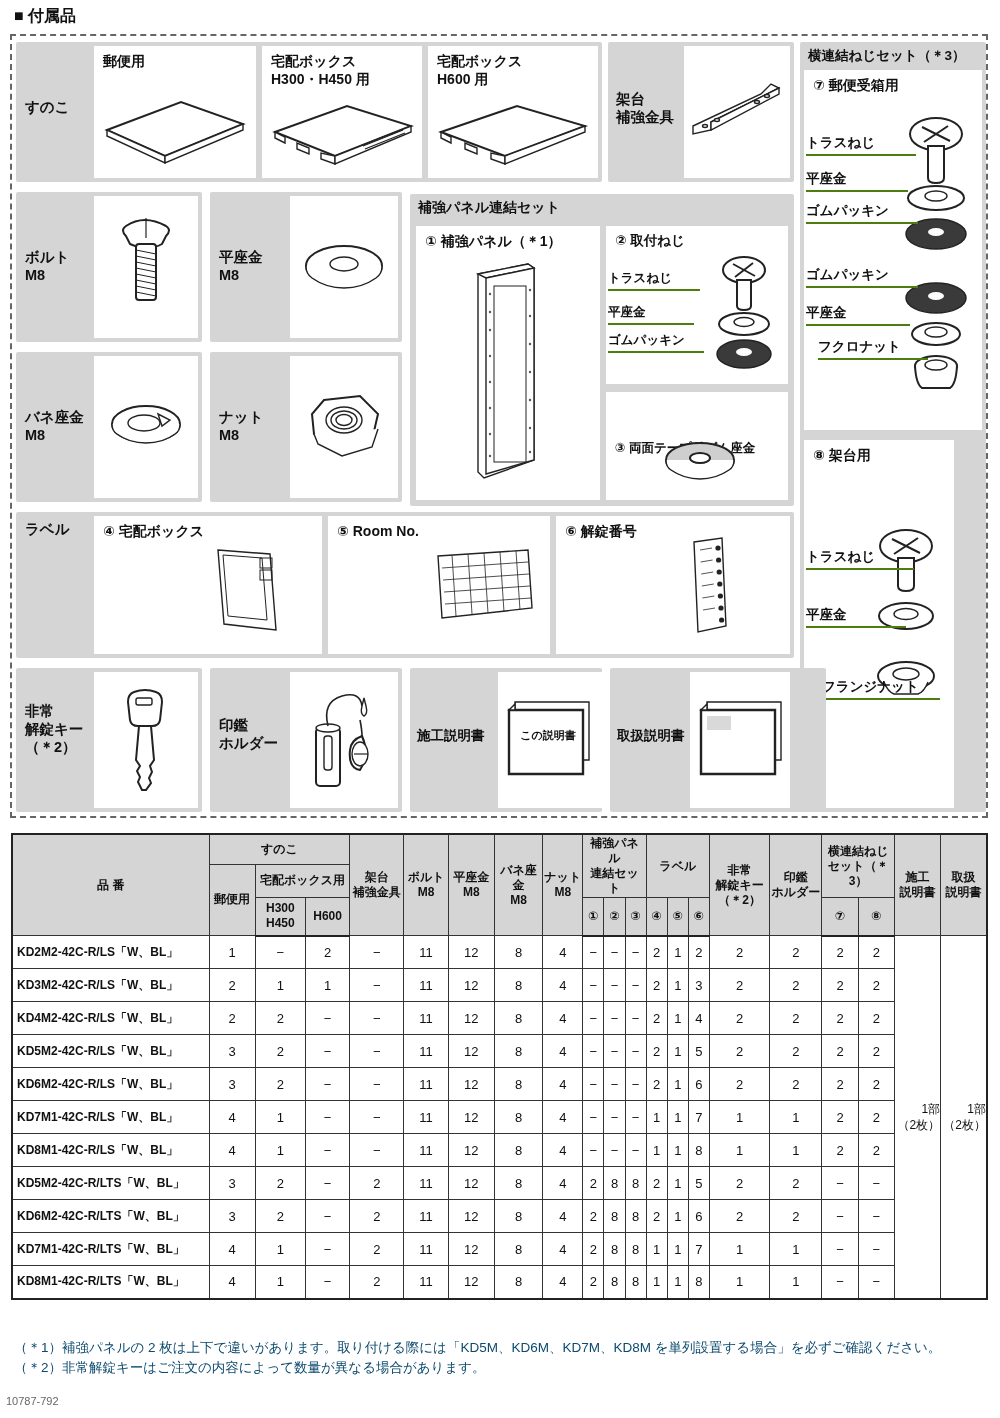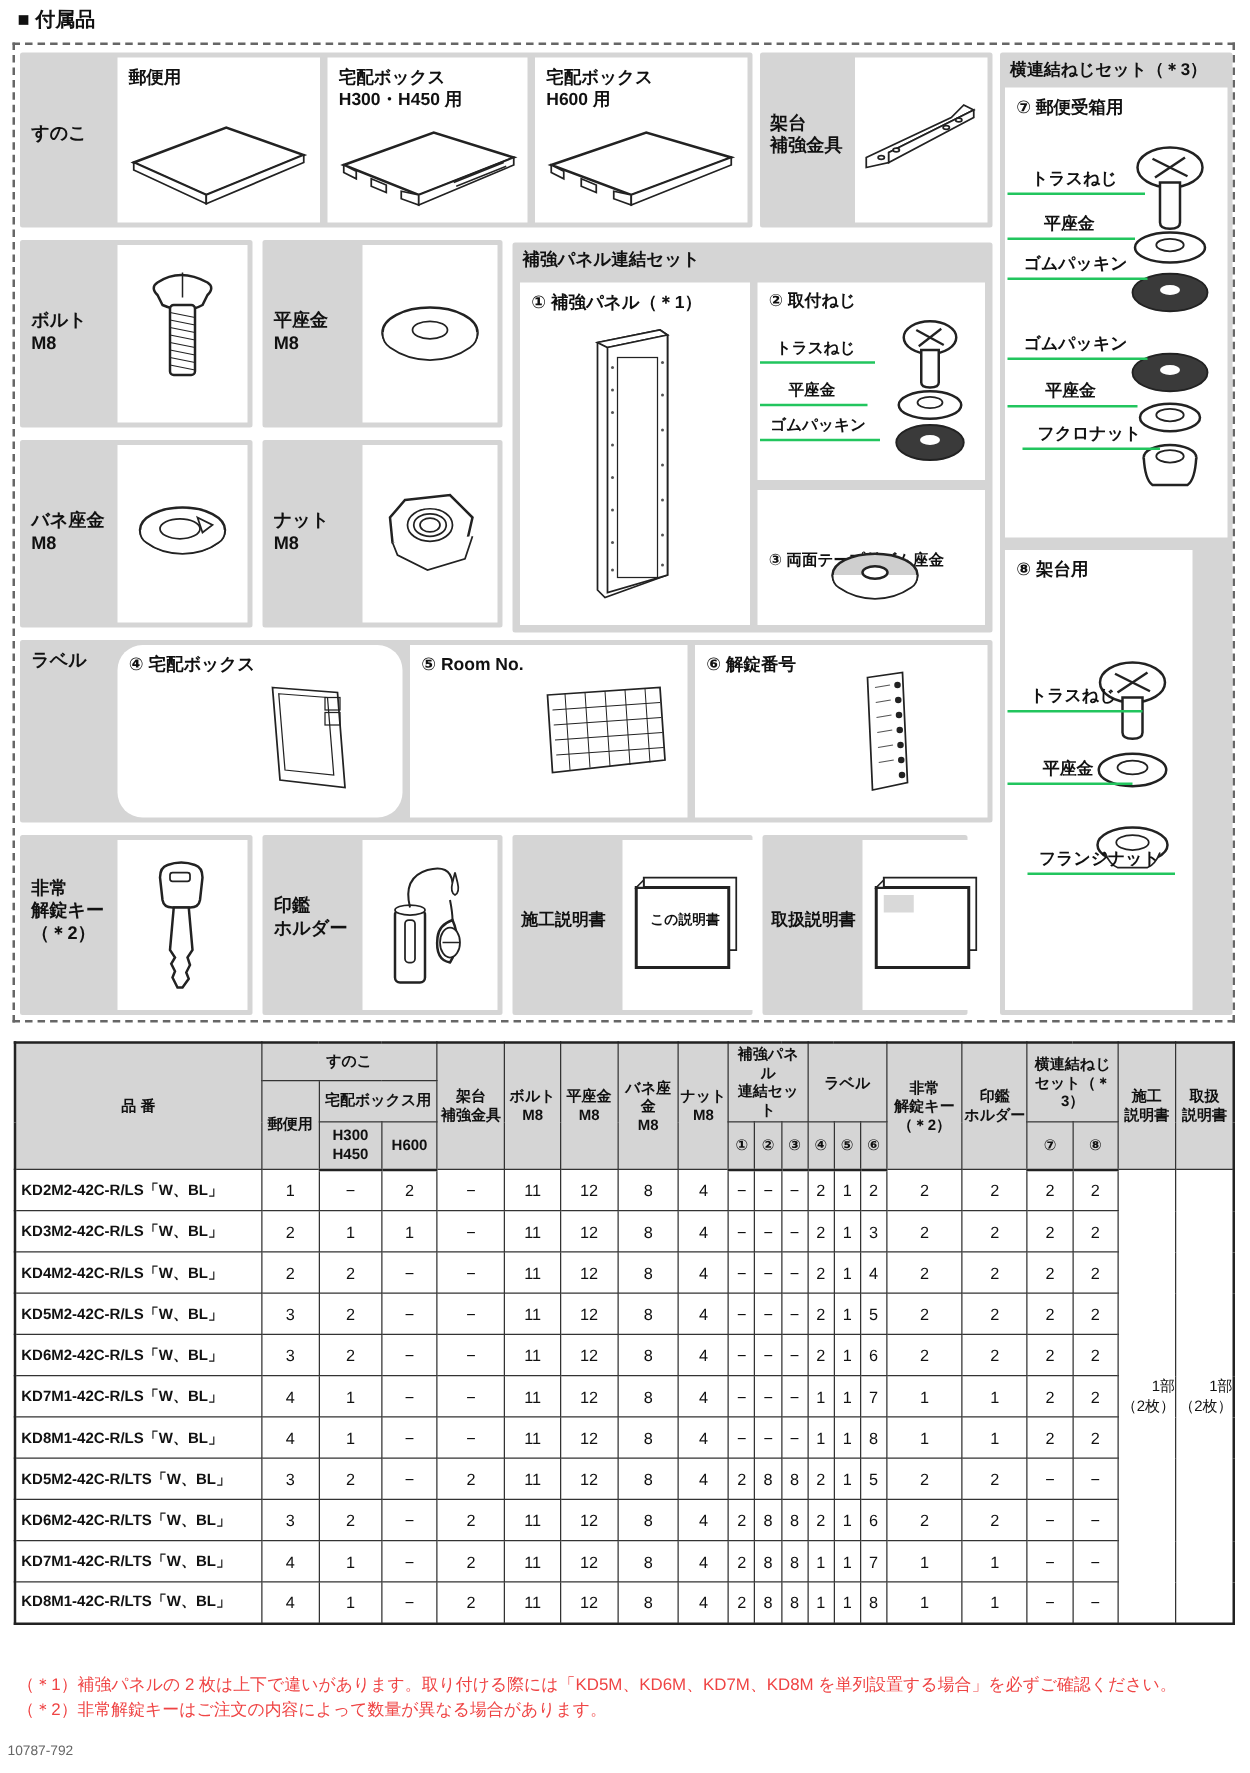--- a/index.html
+++ b/index.html
@@ -14,22 +14,22 @@
   
   .diagram { position:absolute; left:10px; top:34px; width:978px; height:784px;
              border:2px dashed #666; background:#fff; }
   .blk { position:absolute; background:#d5d5d5; border-radius:2px; }
   .blk-label { position:absolute; font-weight:bold; font-size:14.5px; line-height:1.25;
                white-space:pre-line; color:#111; }
   .wbox { position:absolute; background:#fff; }
   .wbox-label { position:absolute; left:9px; top:7px; font-weight:bold; font-size:14px;
                 line-height:1.25; white-space:pre-line; }
   .sec-head { position:absolute; left:8px; top:5px; font-weight:bold; font-size:14px; }
-  .part-label { position:absolute; font-weight:bold; font-size:13.5px; text-align:center;
-                border-bottom:2px solid #22c55e; padding:0 3px 2px 0; }
+  .part-label { position:absolute; font-weight:bold; font-size:13.5px; text-align:left;
+                border-bottom:2px solid #4d7c0f; padding:0 3px 2px 0; }
   .part-label.sm { font-size:12.5px; }
   svg { display:block; }
   .stk { stroke:#222; stroke-width:2; fill:#fff; }
   .stk-thin { stroke:#222; stroke-width:1.4; fill:#fff; }
   .dark { stroke:#222; stroke-width:1.5; fill:#3a3a3a; }
   .hole-w { stroke:none; fill:#fff; }
   .gray-fill { stroke:#222; stroke-width:2; fill:#cfcfcf; }
 
   
   table.parts { position:absolute; left:11px; top:833px; width:977px;
@@ -38,21 +38,21 @@
   table.parts { border:2px solid #222; }
   table.parts thead th { background:#d5d5d5; font-size:12px; font-weight:bold;
                          text-align:center; white-space:pre-line; line-height:1.25; padding:1px; }
   table.parts thead tr:last-child th { border-bottom:2px solid #222; }
   th.circ { font-size:11.5px; font-weight:bold; height:38px; }
   td.rname { font-size:12px; font-weight:bold; text-align:left; padding:2px 2px 2px 4px;
              height:33px; white-space:nowrap; overflow:hidden; }
   td.num { font-size:13px; text-align:center; }
   td.merged { font-size:12px; text-align:right; white-space:pre-line; line-height:1.35; }
 
-  .footnotes { position:absolute; left:14px; top:1338px; font-size:13.5px; line-height:1.45; color:#ef4444; }
+  .footnotes { position:absolute; left:14px; top:1338px; font-size:13.5px; line-height:1.45; color:#0c4a6e; }
   .footnotes div { white-space:nowrap; }
   .doc-id { position:absolute; left:6px; top:1395px; font-size:11px; color:#666; }
 </style>
 </head>
 <body>
 
 <div class="page">
   <div class="sec-title">■ 付属品</div>
 
   <div class="diagram">
@@ -264,21 +264,21 @@
           <path class="stk-thin" d="M12,46 l4,10 l24,12 l30,-9 l6,-18" fill="none"></path>
           <ellipse class="stk-thin" cx="42" cy="32" rx="18" ry="13"></ellipse>
           <ellipse class="stk-thin" cx="42" cy="32" rx="13" ry="9"></ellipse>
           <ellipse class="stk-thin" cx="42" cy="32" rx="8" ry="5.5"></ellipse>
         </svg>
       </div>
     </div>
 
     <div class="blk" style="left:4px;top:476px;width:778px;height:146px;">
       <div class="blk-label" style="left:9px;top:8px;">ラベル</div>
-      <div class="wbox" style="left:78px;top:4px;width:228px;height:138px;border-radius:20px;">
+      <div class="wbox" style="left:78px;top:4px;width:228px;height:138px;">
         <div class="wbox-label">④ 宅配ボックス</div>
         <svg width="72" height="92" style="position:absolute;left:118px;top:28px;">
           <polygon class="stk-thin" points="6,6 58,10 64,86 12,80"></polygon>
           <polygon fill="none" stroke="#222" stroke-width="1" points="11,11 50,14 55,76 16,72"></polygon>
           <rect x="48" y="14" width="12" height="10" fill="none" stroke="#222" stroke-width="1"></rect>
           <rect x="48" y="26" width="12" height="10" fill="none" stroke="#222" stroke-width="1"></rect>
         </svg>
       </div>
       <div class="wbox" style="left:312px;top:4px;width:222px;height:138px;">
         <div class="wbox-label">⑤ Room No.</div>
@@ -355,21 +355,21 @@
       <div class="blk-label" style="left:7px;top:60px;font-size:13.5px;">施工説明書</div>
       <div class="wbox" style="left:88px;top:4px;width:116px;height:136px;">
         <svg width="94" height="90" style="position:absolute;left:3px;top:24px;">
           <polygon class="stk-thin" points="14,6 88,6 88,64 80,64 80,72 14,72"></polygon>
           <polygon points="8,14 82,14 82,78 8,78" fill="#fff" stroke="#222" stroke-width="2.4"></polygon>
           <polygon class="stk-thin" points="8,14 14,8 14,14"></polygon>
         </svg>
         <div style="position:absolute;left:14px;top:56px;width:72px;text-align:center;font-size:11px;font-weight:bold;">この説明書</div>
       </div>
     </div>
-    <div class="blk" style="left:598px;top:632px;width:164px;height:144px;">
+    <div class="blk" style="left:598px;top:632px;width:216px;height:144px;">
       <div class="blk-label" style="left:7px;top:60px;font-size:13.5px;">取扱説明書</div>
       <div class="wbox" style="left:80px;top:4px;width:100px;height:136px;">
         <svg width="94" height="90" style="position:absolute;left:3px;top:24px;">
           <polygon class="stk-thin" points="14,6 88,6 88,64 80,64 80,72 14,72"></polygon>
           <polygon points="8,14 82,14 82,78 8,78" fill="#fff" stroke="#222" stroke-width="2.4"></polygon>
           <polygon class="stk-thin" points="8,14 14,8 14,14"></polygon>
           <rect x="14" y="20" width="24" height="14" fill="#d9d9d9"></rect>
         </svg>
       </div>
     </div>

